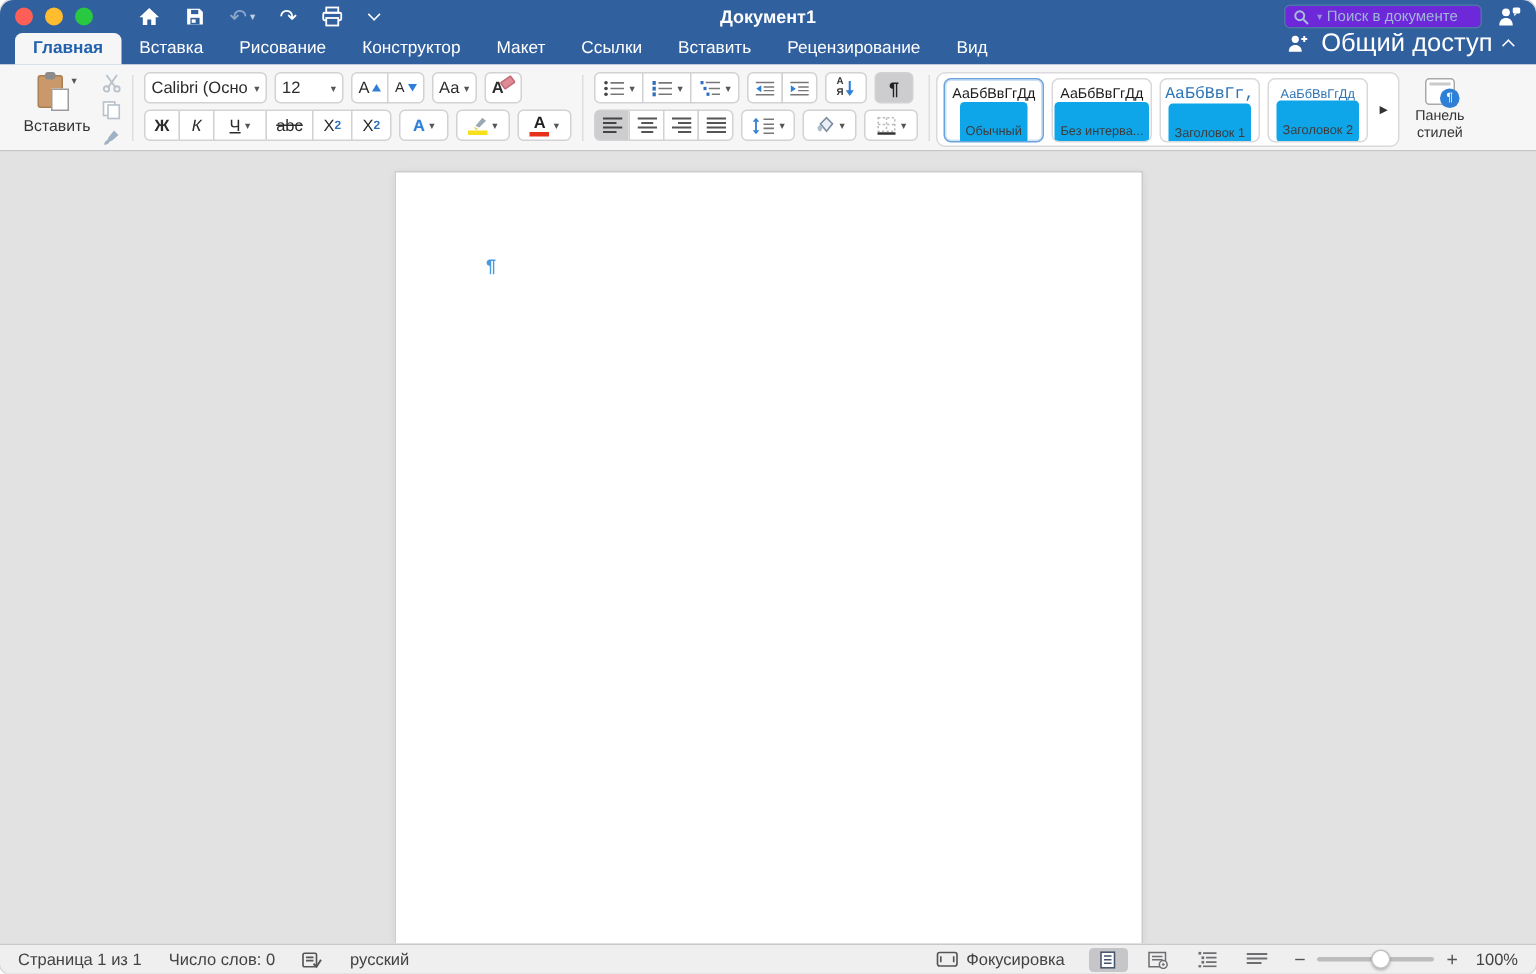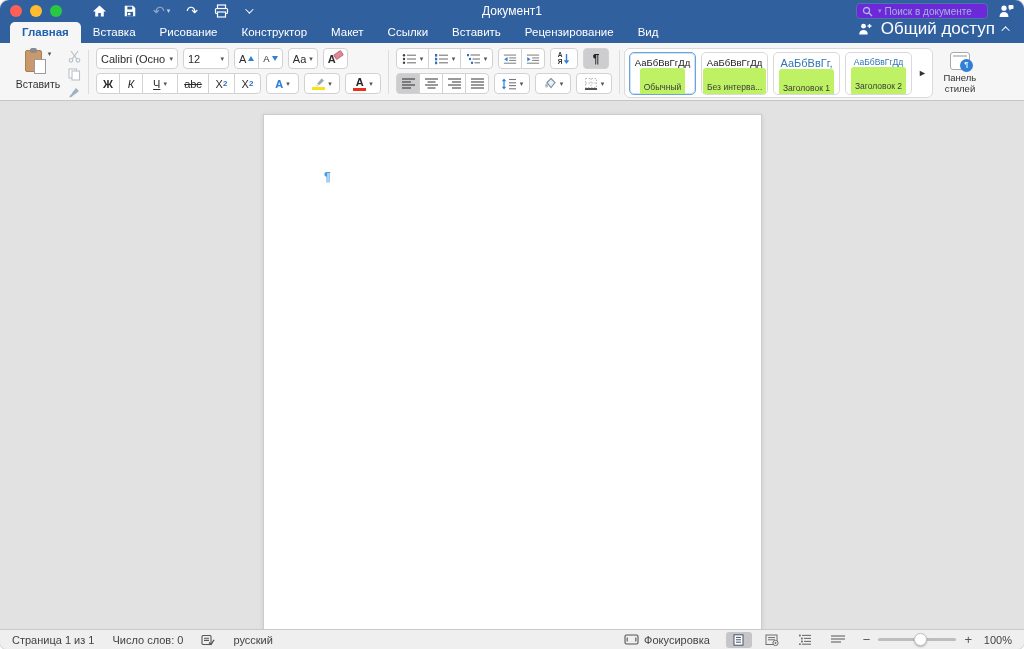--- a/index.html
+++ b/index.html
@@ -13,21 +13,21 @@
   .light { width:12px; height:12px; border-radius:50%; }
   .light.red { background:#ff5f57; } .light.yellow { background:#febc2e; } .light.green { background:#28c840; }
   .qa { display:flex; align-items:center; gap:16px; margin-left:30px; color:#fff; z-index:2; }
   .qa-ic { display:flex; align-items:center; justify-content:center; height:16px; }
   .glyph { font-size:14px; line-height:14px; color:#fff; }
   .dim { opacity:.45; }
   .smallcaret { font-size:7px; color:#fff; opacity:.7; margin-left:2px; }
   .chev { width:6px; height:6px; border-right:1.6px solid #fff; border-bottom:1.6px solid #fff; display:inline-block; }
   .chev.down { transform:rotate(45deg) translateY(-2px); }
   .chev.up { transform:rotate(-135deg) translateY(-2px); }
-  .wintitle { position:absolute; left:0; right:0; text-align:center; color:#fff; font-weight:normal; font-size:12px; z-index:1; }
+  .wintitle { position:absolute; left:0; right:0; text-align:center; color:#fff; font-weight:bold; font-size:12px; z-index:1; }
   .searchbox { margin-left:auto; width:132px; height:16px; background:#6d28d9; border:1px solid #4d74a6; border-radius:4px;
                display:flex; align-items:center; padding:0 5px; gap:3px; color:#9fb6d8; font-size:10px; z-index:2; }
   .searchbox .ph { white-space:nowrap; overflow:hidden; }
   .contact { margin-left:10px; z-index:2; display:flex; align-items:center; }
 
   
   .tabrow { height:21px; background:#31609f; display:flex; align-items:flex-end; padding-left:10px; flex:0 0 auto; }
   .tab { padding:3px 12px 4px; font-size:11.5px; color:#fff; border-radius:5px 5px 0 0; line-height:14px; cursor:default; }
   .tab.active { background:#f6f6f7; color:#2261ac; font-weight:bold; }
   .tabright { margin-left:auto; display:flex; align-items:center; gap:9px; color:#fff; font-size:17px; padding:0 14px 4px 0; }
@@ -68,23 +68,23 @@
   .lettercol { display:inline-flex; flex-direction:column; align-items:center; line-height:1; }
   .lettercol b { font-size:11px; font-weight:bold; color:#222; }
   .sortletters { display:inline-flex; flex-direction:column; line-height:1; margin-right:1px; }
   .sortletters span { font-size:6.5px; font-weight:bold; color:#333; }
 
   
   .styleswrap { display:flex; align-items:center; background:#fff; border:1px solid #dadadc; border-radius:6px; padding:3px 4px; gap:5px; margin-left:4px; height:50px; }
   .chip { width:67px; height:43px; border:1px solid #d9d9db; background:#fff; border-radius:5px; display:flex; flex-direction:column;
           justify-content:space-between; align-items:center; padding:4px 2px 2px; overflow:hidden; }
   .chip .sample { font-size:9.5px; color:#1b1b1b; white-space:nowrap; }
-  .chip .lbl { font-size:8.5px; color:#3c3c3c; background:#bef264; border-radius:3px; padding:14px 4px; white-space:nowrap; max-width:63px; overflow:hidden; }
+  .chip .lbl { font-size:8.5px; color:#3c3c3c; background:#0ea5e9; border-radius:3px; padding:14px 4px; white-space:nowrap; max-width:63px; overflow:hidden; }
   .chip.sel { border-color:#6ba3dd; box-shadow:0 0 0 1px #cfe2f5 inset; }
-  .chip .h1 { color:#2e74b5; font-size:11px; }
+  .chip .h1 { color:#2e74b5; font-size:11px;font-family:Liberation Mono, monospace; }
   .chip .h2 { color:#2e74b5; font-size:8.5px; }
   .chip .ttl { font-size:17px; color:#111; letter-spacing:0; }
   .morearrow { font-size:9px; color:#333; padding:0 1px; }
   .panelbtn { display:flex; flex-direction:column; align-items:center; justify-content:center; width:54px; gap:3px;
               font-size:9.5px; color:#333; text-align:center; line-height:1.1; padding-top:2px; }
   .panelicon { position:relative; width:20px; height:18px; background:#fff; border:1px solid #a9a9ab; border-radius:3px; }
   .panelicon::before { content:""; position:absolute; top:2px; left:2px; right:2px; height:2px; background:#c9c9cb; }
   .panelicon .pc { position:absolute; right:-4px; bottom:-3px; width:13px; height:13px; border-radius:50%; background:#2f7fd6;
                    color:#fff; font-size:8px; display:flex; align-items:center; justify-content:center; }
 

